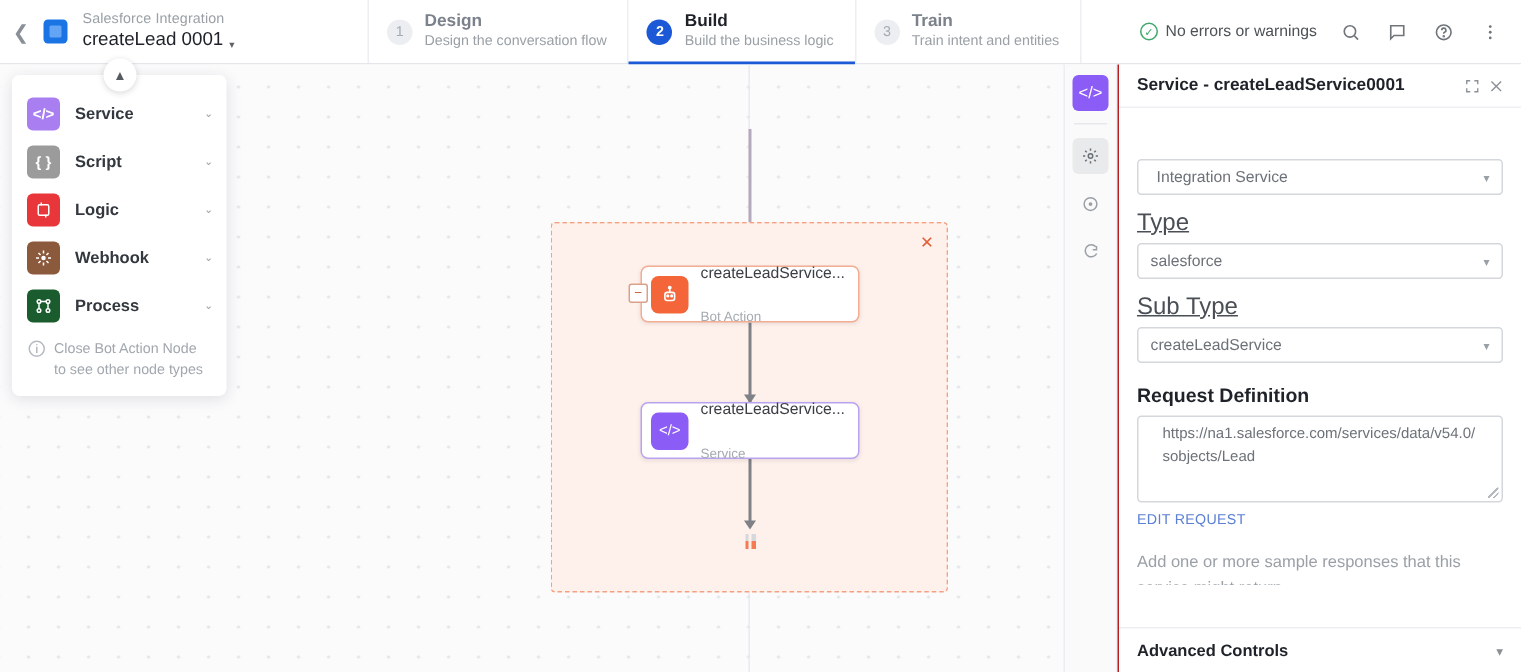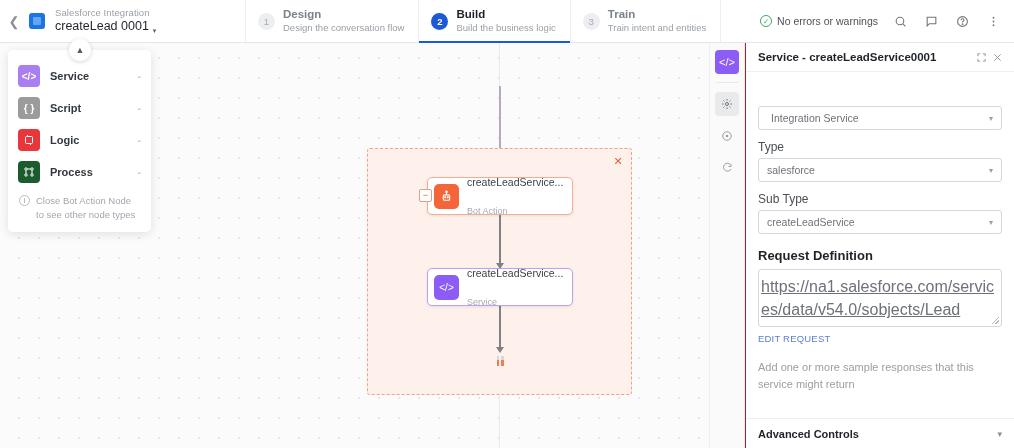--- a/index.html
+++ b/index.html
@@ -170,33 +170,33 @@
   }
   .rp-header {
     height: 29px; display: flex; align-items: center; padding: 0 9px 0 12px;
     border-bottom: 1px solid #eef0f2; flex: 0 0 auto;
   }
   .rp-title { font-size: 11.5px; font-weight: bold; color: #1f2329; flex: 1 1 auto; }
   .rp-hicon { width: 16px; height: 16px; display: flex; align-items: center; justify-content: center;
               color: #8b9097; font-size: 11px; cursor: pointer; }
   .rp-body { flex: 1 1 auto; overflow: hidden; padding: 0 12px; position: relative; }
 
-  .field-label { font-size: 12px; color: #4a4f55; margin: 10px 0 4px 0; }
+  .field-label { font-size: 16px; color: #4a4f55; margin: 10px 0 4px 0; text-decoration: underline; }
   .select-box {
     height: 24px; border: 1px solid #d4d7dc; border-radius: 3px; display: flex; align-items: center;
     padding: 0 8px; font-size: 10.5px; color: #6d7279; cursor: pointer; background: #fff;
   }
   .select-box .v { flex: 1 1 auto; overflow: hidden; white-space: nowrap; }
   .select-box .c { font-size: 8px; color: #9aa0a6; }
   .first-select { margin-top: 6px; padding-left: 12px; }
   .section-title { font-size: 13px; font-weight: bold; color: #1f2329; margin: 14px 0 6px 0; }
   .textarea-box {
-    border: 1px solid #d4d7dc; border-radius: 3px; height: 58px; padding: 5px 2px;
-    font-size: 16px; color: #6d7279; line-height: 1.45; position: relative; background: #fff;
-    word-break: break-all; cursor: text; text-decoration: underline;
+    border: 1px solid #d4d7dc; border-radius: 3px; height: 58px; padding: 5px 16px;
+    font-size: 10px; color: #6d7279; line-height: 1.45; position: relative; background: #fff;
+    word-break: break-all; cursor: text;
   }
   .resize-grip {
     position: absolute; right: 2px; bottom: 2px; width: 7px; height: 7px; cursor: nwse-resize;
     background:
       linear-gradient(135deg, transparent 0 45%, #b5bac0 45% 55%, transparent 55% 100%),
       linear-gradient(135deg, transparent 0 70%, #b5bac0 70% 80%, transparent 80% 100%);
   }
   .edit-link { font-size: 9.5px; color: #5b7fd4; margin-top: 6px; cursor: pointer; letter-spacing: .2px; }
   .help-text { font-size: 11px; color: #9aa0a6; line-height: 1.5; margin-top: 15px; }
   .add-resp-wrap { display: flex; justify-content: center; margin-top: 9px; }
@@ -352,20 +352,30 @@
         <svg width="12" height="12" viewBox="0 0 24 24" fill="none" stroke="currentColor" stroke-width="2">
           <rect x="5" y="5" width="14" height="14" rx="2"></rect>
             <line x1="9" y1="2" x2="9" y2="6"></line>
             <line x1="15" y1="18" x2="15" y2="22"></line>
         </svg>
       </div>
       <div class="np-label">Logic</div>
       <div class="np-caret">⌄</div>
     </div>
 
+    <div class="np-item">
+      <div class="np-icon" style="background:#8b5a3c">
+        <svg width="12" height="12" viewBox="0 0 24 24" fill="currentColor">
+          <circle cx="12" cy="12" r="3"></circle>
+          <path d="M11 2h2v4h-2zM11 18h2v4h-2zM2 11h4v2H2zM18 11h4v2h-4zM4.6 6l1.4-1.4 2.8 2.8L7.4 8.8zM15.2 16.6l1.4-1.4 2.8 2.8-1.4 1.4zM6 19.4 4.6 18l2.8-2.8 1.4 1.4zM16.6 8.8l-1.4-1.4 2.8-2.8L19.4 6z"></path>
+        </svg>
+      </div>
+      <div class="np-label">Webhook</div>
+      <div class="np-caret">⌄</div>
+    </div>
 
     <div class="np-item">
       <div class="np-icon" style="background:#1a5c2e">
         <svg width="12" height="12" viewBox="0 0 24 24" fill="none" stroke="currentColor" stroke-width="2">
           <circle cx="6" cy="6" r="2.4"></circle>
             <circle cx="18" cy="6" r="2.4"></circle>
             <circle cx="6" cy="18" r="2.4"></circle>
             <circle cx="18" cy="18" r="2.4"></circle>
           <line x1="8.4" y1="6" x2="15.6" y2="6"></line>
             <line x1="6" y1="8.4" x2="6" y2="15.6"></line>

